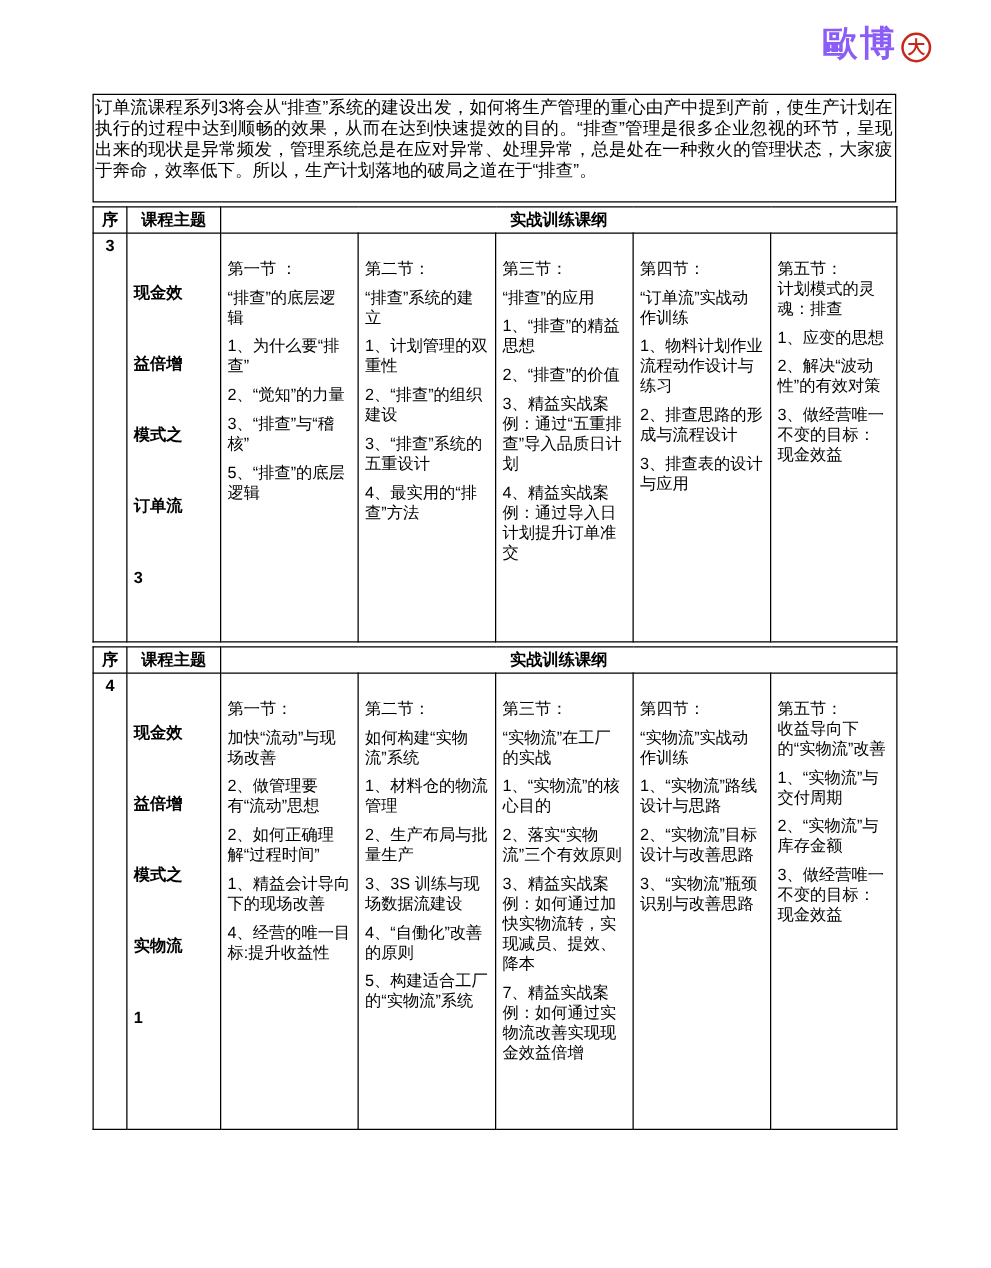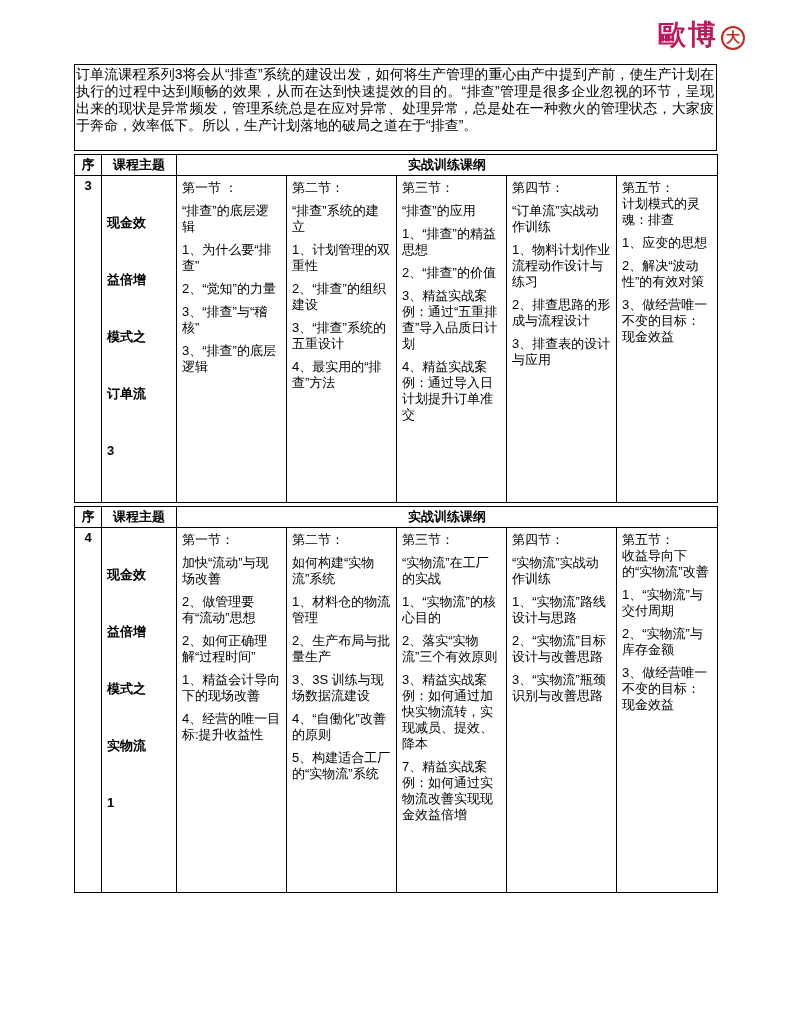--- a/index.html
+++ b/index.html
@@ -5,46 +5,46 @@
   html,body{margin:0;padding:0;}
   body{
     width:793px;height:1014px;background:#ffffff;position:relative;
     font-family:"Liberation Sans","DejaVu Sans",sans-serif;color:#000;
     overflow:hidden;
   }
   
   .logo{position:absolute;top:18px;right:48px;display:flex;align-items:center;gap:3px;}
   .logo-text{
     font-family:"DejaVu Serif","Liberation Serif",serif;
-    font-weight:bold;font-size:28px;line-height:34px;color:#be185d;letter-spacing:2px;
+    font-weight:bold;font-size:28px;line-height:34px;color:#8b5cf6;letter-spacing:2px;
   }
   .logo-seal{
     width:20px;height:20px;border:2px solid #c5281c;border-radius:50%;
     color:#c5281c;font-size:14px;font-weight:bold;
     display:flex;align-items:center;justify-content:center;margin-top:6px;
     font-family:"DejaVu Serif","Liberation Serif",serif;
   }
   
-  .page{position:absolute;left:74px;top:64px;width:643px;}
+  .page{position:absolute;left:74px;top:75px;width:643px;}
   .intro-box{
     box-sizing:border-box;border:1px solid #000;width:643px;
     padding:1px 2px 1px 1px;font-size:14px;line-height:17px;text-align:justify;
   }
   .intro-1{min-height:87px;}
   .intro-2{min-height:83px;margin-top:3px;}
   
   table.course{
     border-collapse:collapse;table-layout:fixed;width:643px;margin-top:3px;
   }
   table.course td{border:1px solid #000;vertical-align:top;padding:2px 5px;font-size:13px;line-height:16px;}
   td.th{font-weight:bold;font-size:14px;text-align:center;vertical-align:middle;padding:6px 2px;}
   td.seq{font-weight:bold;font-size:14px;text-align:center;padding-top:7px;}
   td.topic{font-weight:bold;font-size:15px;padding:6px 6px;}
   td.topic div{line-height:25px;margin-top:32px;}
-  .sec-title{margin-top:2px;}
+  .sec-title{margin-top:18px;}
   .sec-sub{margin-top:7px;}
   .sec-sub.tight{margin-top:0;}
   .item{margin-top:7px;}
   tr.row3 td{height:322px;}
   tr.row4 td{height:360px;}
 </style>
 </head>
 <body>
 
 <div class="logo">
@@ -82,21 +82,21 @@
         <div>模式之</div>
         <div>订单流</div>
         <div>3</div>
       </td>
       <td>
         <div class="sec-title">第一节 ：</div>
         <div class="sec-sub">“排查”的底层逻辑</div>
         <div class="item">1、为什么要“排查”</div>
         <div class="item">2、“觉知”的力量</div>
         <div class="item">3、“排查”与“稽核”</div>
-        <div class="item">3、“排查”的底层逻辑</div>
+        <div class="item">5、“排查”的底层逻辑</div>
       </td>
       <td>
         <div class="sec-title">第二节：</div>
         <div class="sec-sub">“排查”系统的建立</div>
         <div class="item">1、计划管理的双重性</div>
         <div class="item">2、“排查”的组织建设</div>
         <div class="item">3、“排查”系统的五重设计</div>
         <div class="item">4、最实用的“排查”方法</div>
       </td>
       <td>

